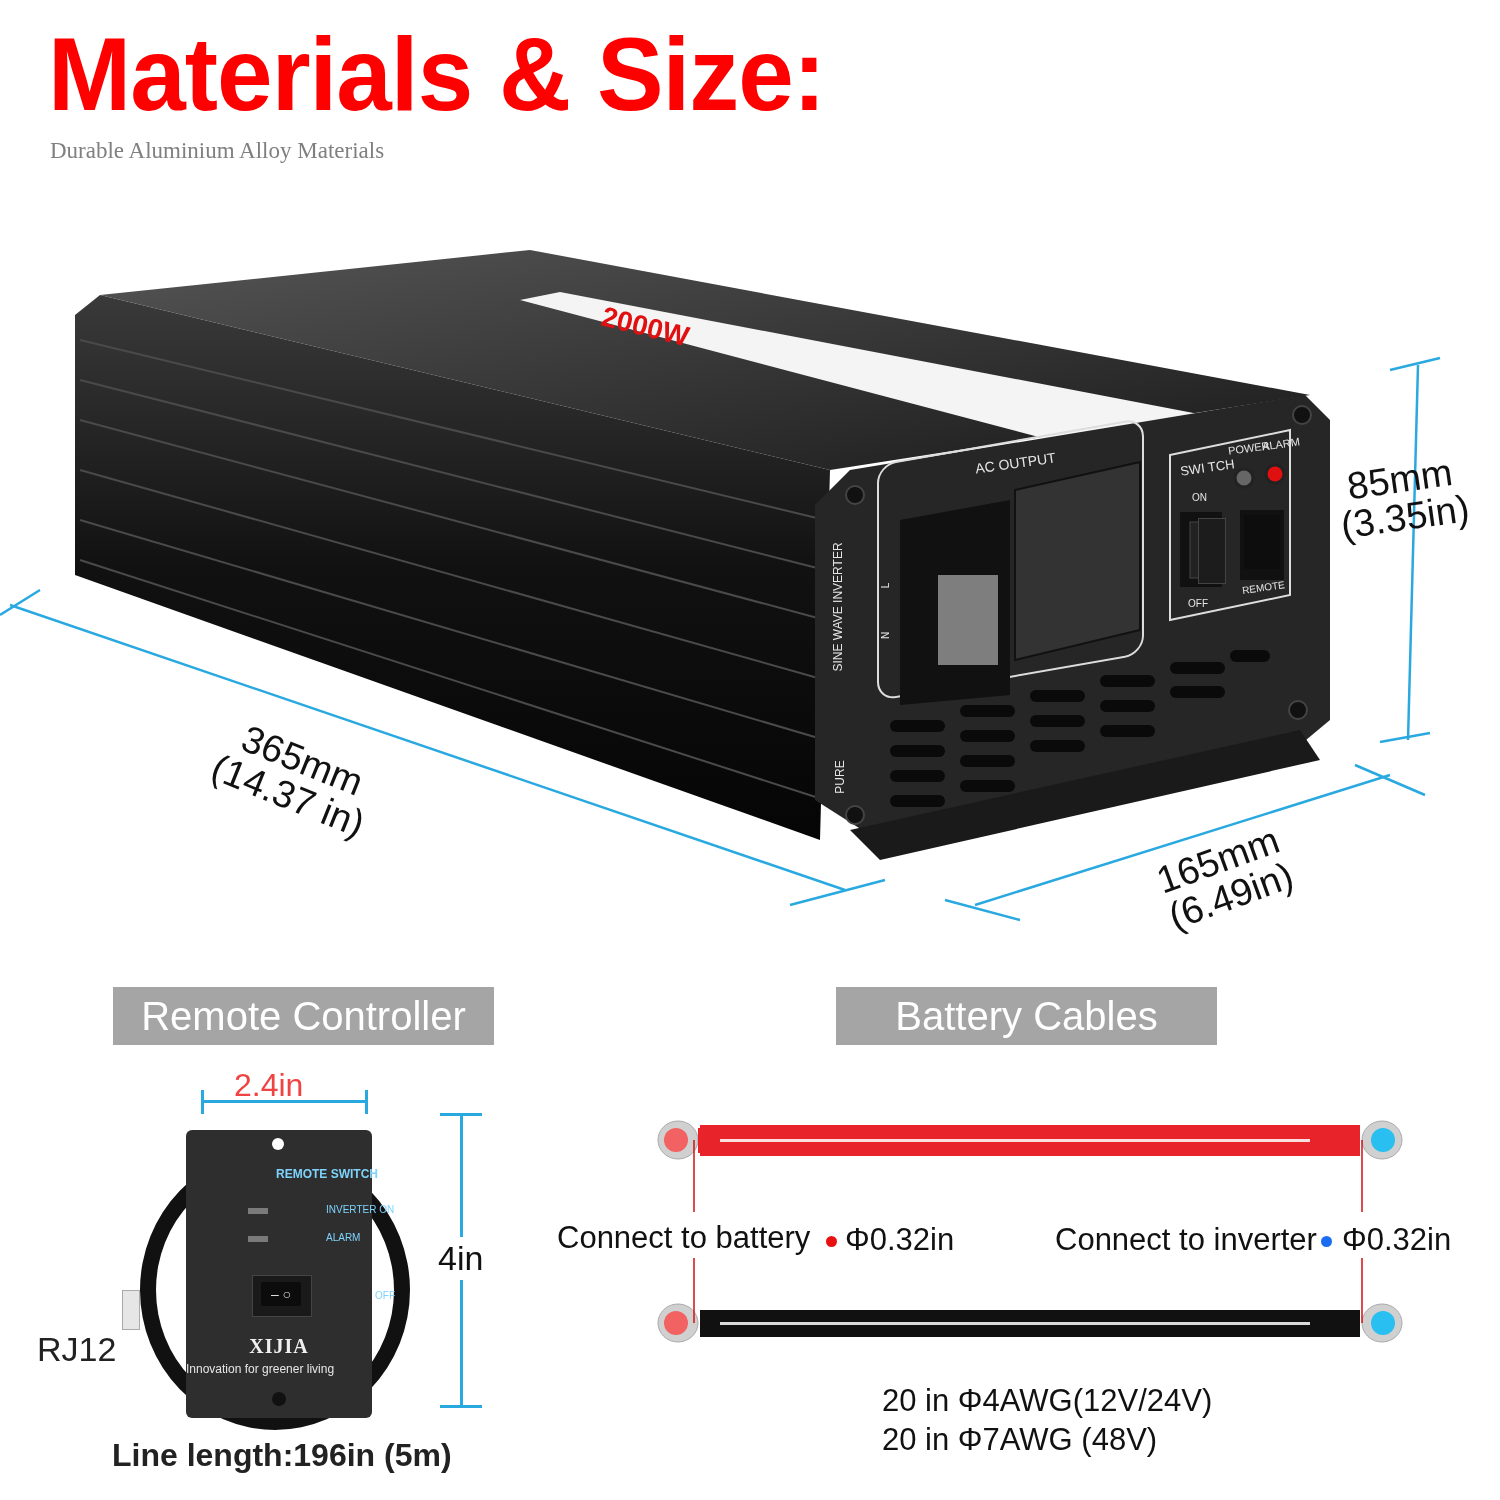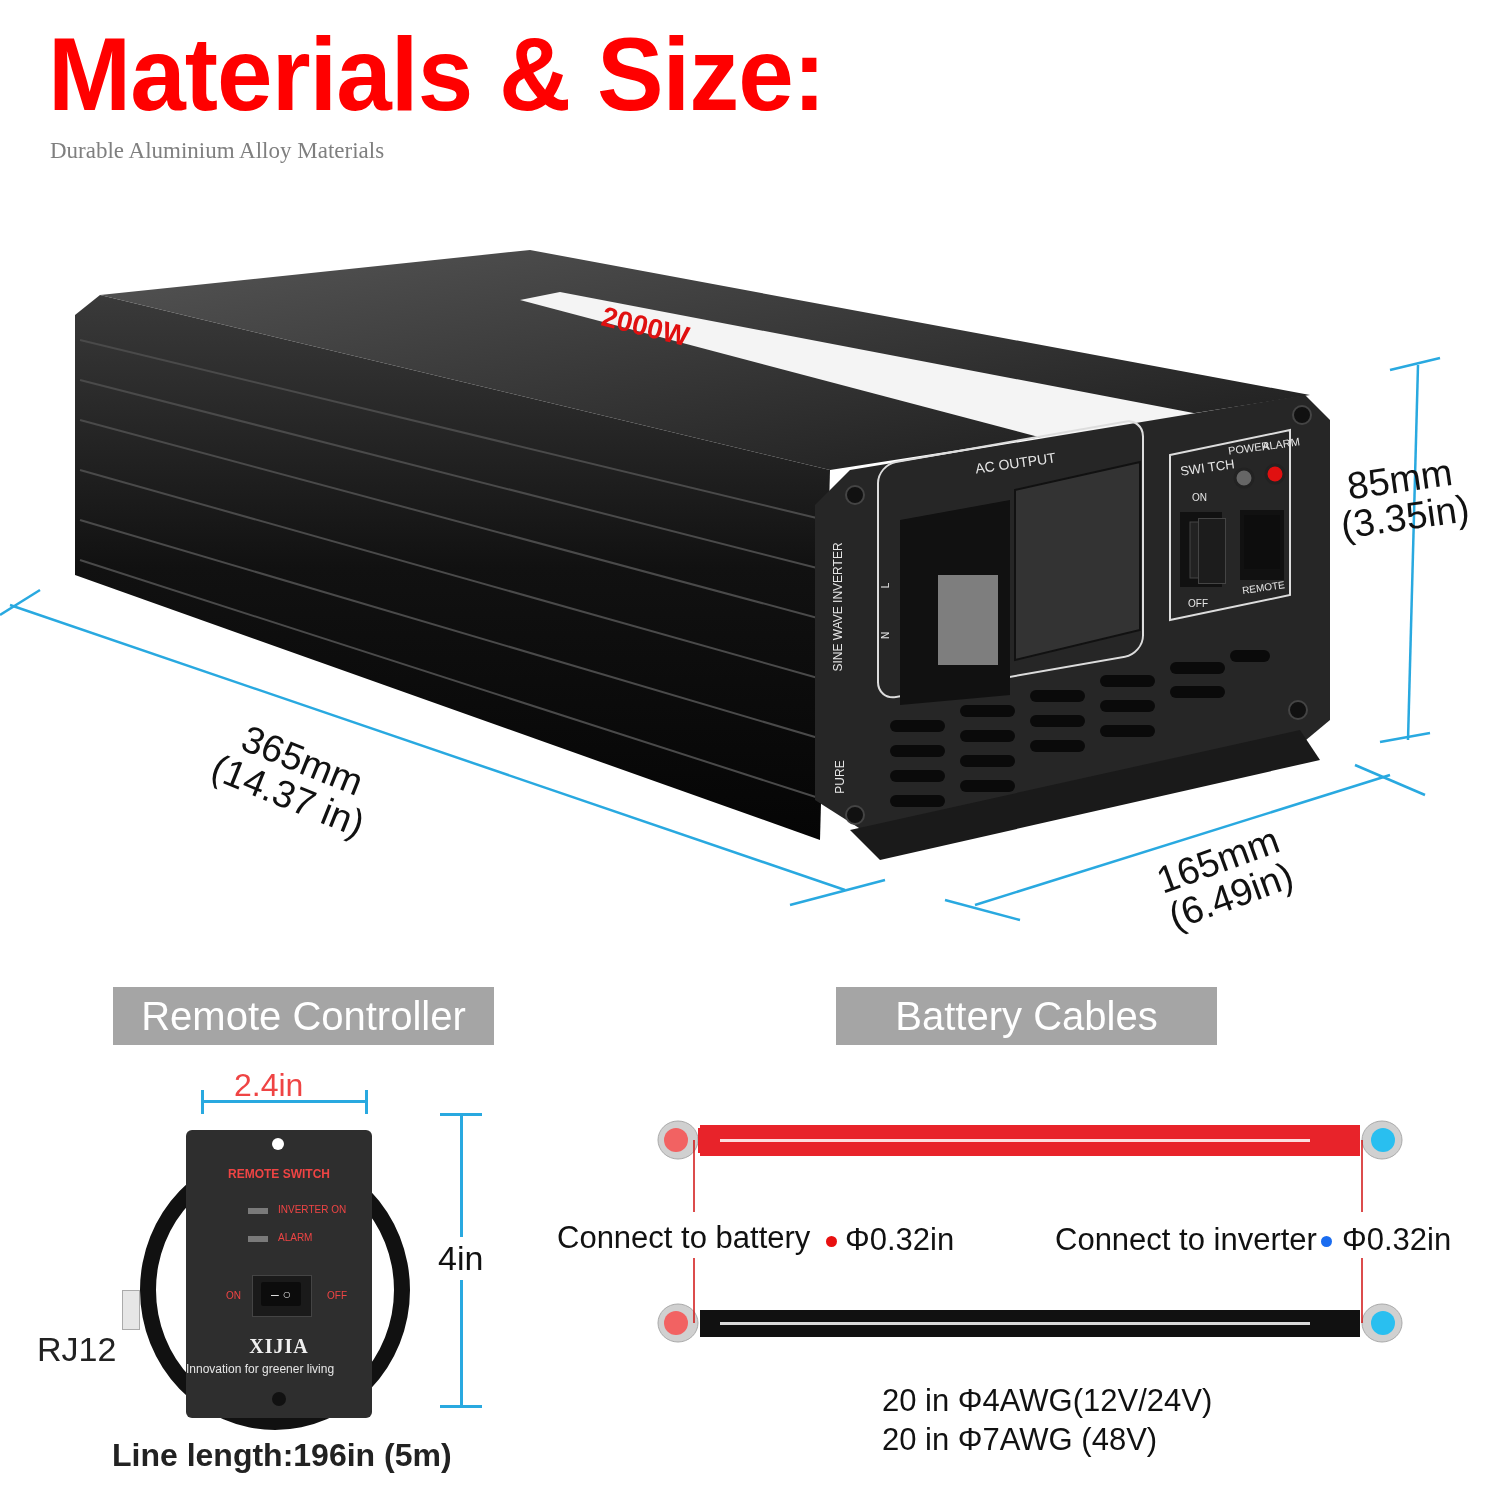--- a/index.html
+++ b/index.html
@@ -3,21 +3,21 @@
 <meta charset="utf-8">
 <style>
   html, body { margin:0; padding:0; }
   body { width:1500px; height:1500px; background:#ffffff; position:relative; overflow:hidden; font-family:"Liberation Sans", sans-serif; }
   .abs { position:absolute; }
   .title { left:48px; top:14px; font-size:104px; font-weight:bold; color:#ff0000; letter-spacing:-1px; line-height:120px; transform:scaleX(0.96); transform-origin:left top; }
   .subtitle { left:50px; top:138px; font-size:23px; color:#7f7f7f;font-family:Liberation Serif, serif; }
   .dim-label { color:#111; font-size:38px; line-height:38px; text-align:center; white-space:nowrap; }
   .section-pill { background:#a5a5a5; color:#ffffff; font-size:40px; text-align:center; line-height:58px; height:58px; }
   .remote-panel { left:186px; top:1130px; width:186px; height:288px; background:#2e2e2e; border-radius:6px; }
-  .remote-text { color:#ef4444; font-weight:bold; white-space:nowrap; }
+  .remote-text { color:#7dd3fc; font-weight:bold; white-space:nowrap;margin-left:48px; }
   .cable-text { color:#111; font-size:31px; white-space:nowrap; }
 </style>
 </head>
 <body>
 
 <div class="abs title">Materials &amp; Size:</div>
 <div class="abs subtitle">Durable Aluminium Alloy Materials</div>
 
 <svg class="abs" style="left:0;top:230px;" width="1500" height="720" viewBox="0 230 1500 720">
   <defs>

